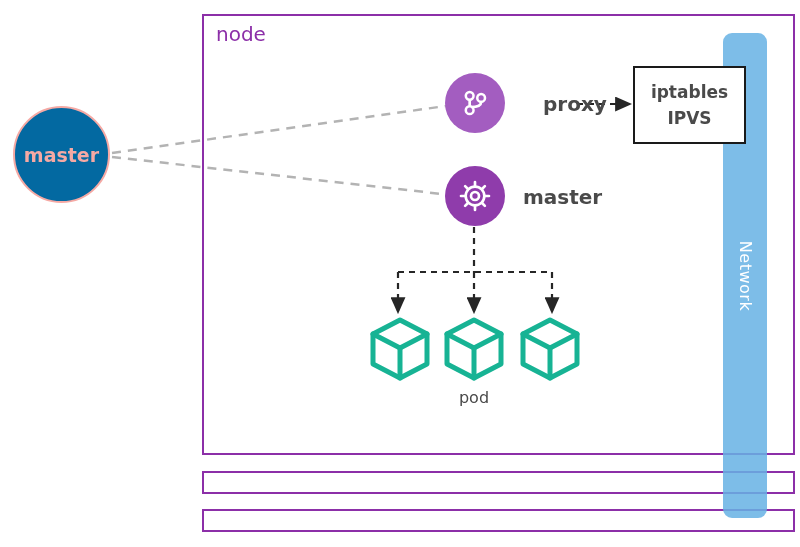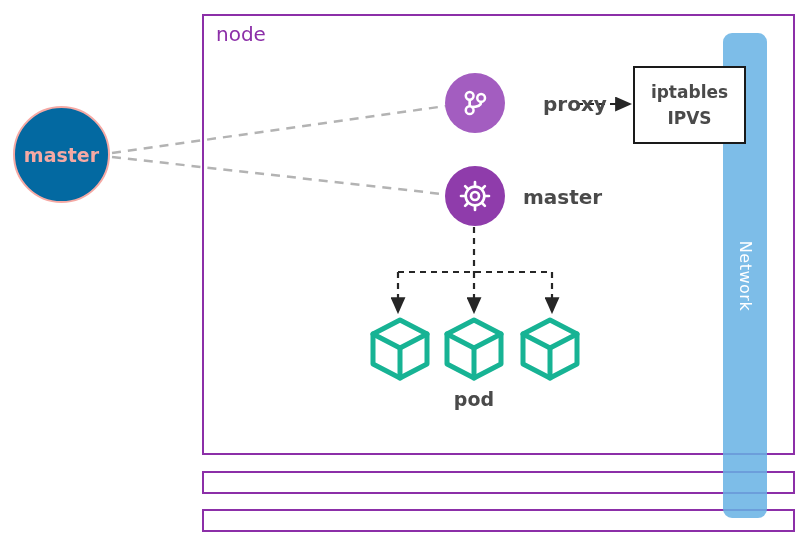--- a/index.html
+++ b/index.html
@@ -66,21 +66,21 @@
     transform: translate(-50%, -50%) rotate(90deg);
     color: #ffffff; font-size: 16px; white-space: nowrap; letter-spacing: 0.5px;
   }
 
   
   .cube { z-index: 2; }
   .cube path { stroke: var(--pod-teal, #17b394); stroke-width: 5; fill: none; stroke-linejoin: round; stroke-linecap: round; }
   .cube-1 { left: 369px; top: 317px; }
   .cube-2 { left: 443px; top: 317px; }
   .cube-3 { left: 519px; top: 317px; }
-  .pod-label { left: 474px; top: 388px; transform: translateX(-50%); font-size: 19px; font-weight: bold; color: var(--label-gray, #4a4a4a); }
+  .pod-label { left: 474px; top: 388px; transform: translateX(-50%); font-size: 16px; font-weight: normal; color: var(--label-gray, #4a4a4a); }
 </style>
 </head>
 <body>
 
 <div>
 
   <div class="abs node-box"></div>
   <div class="abs node-label">node</div>
 
   <div class="abs node-row-1"></div>

